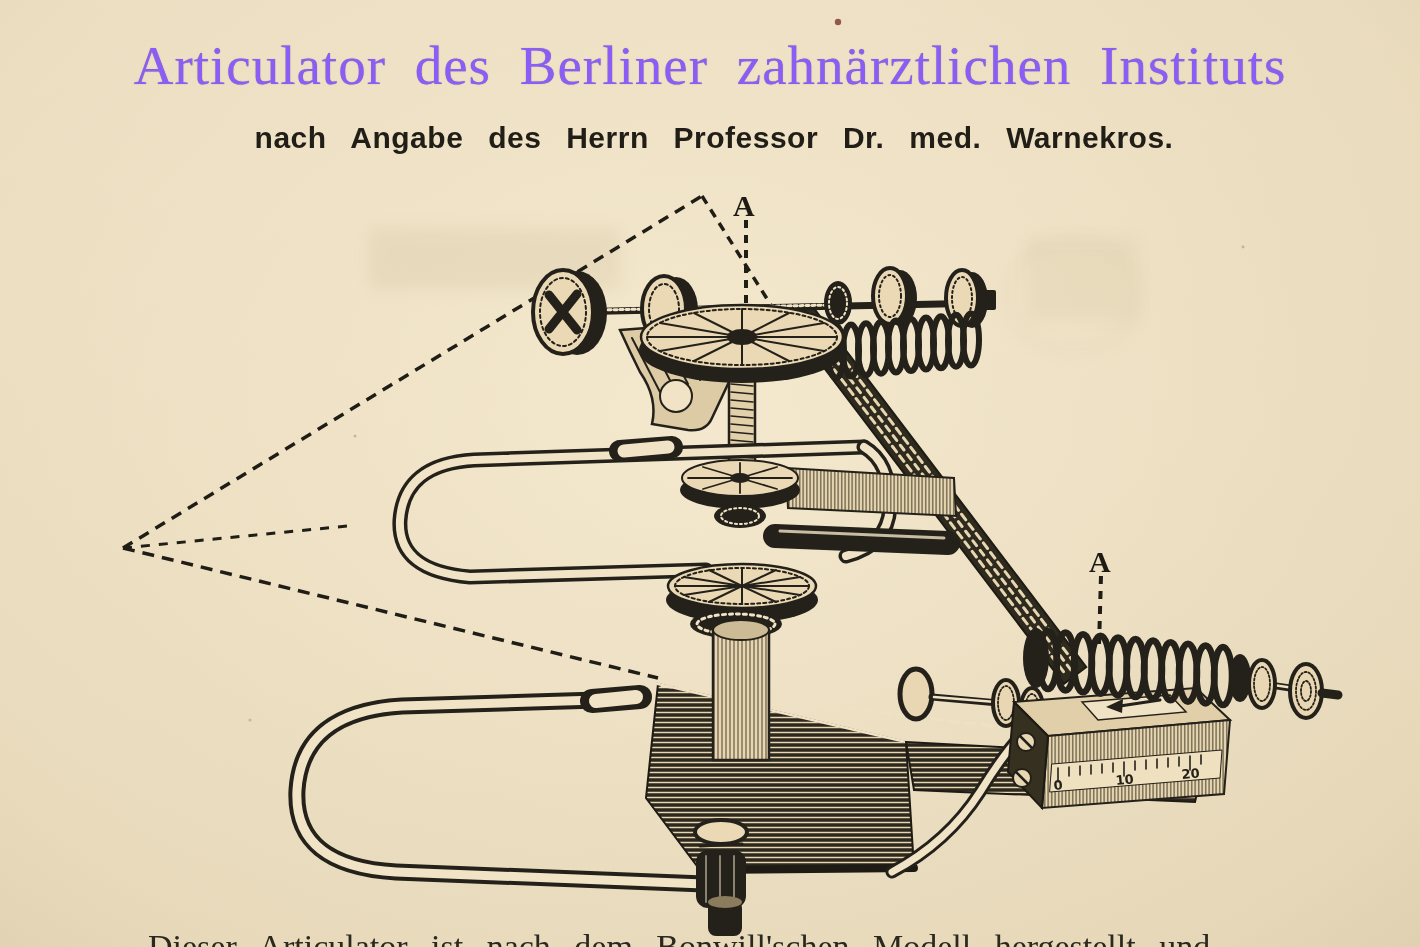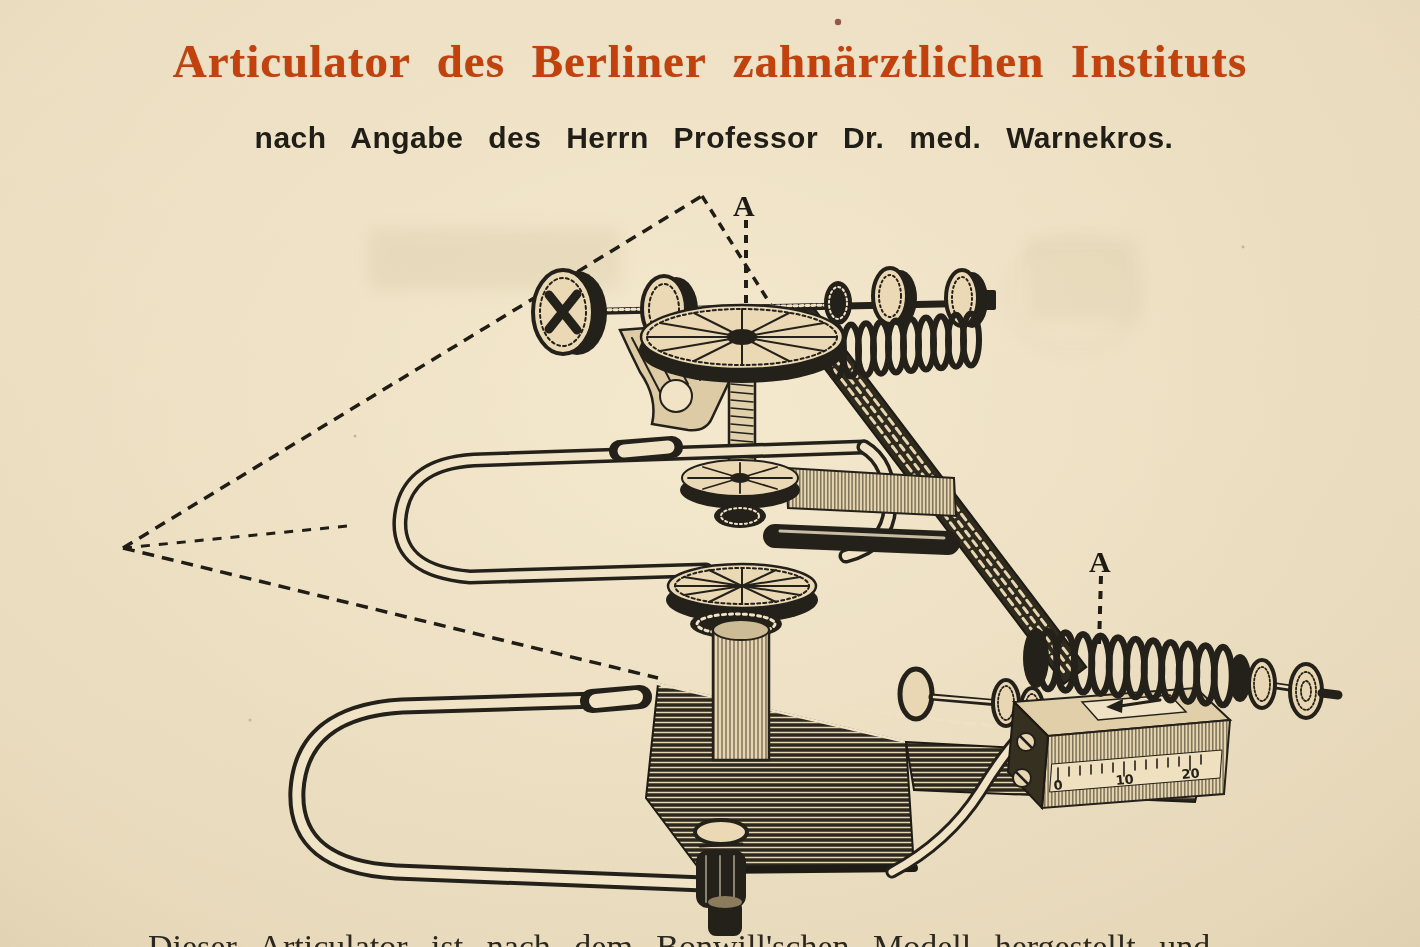--- a/index.html
+++ b/index.html
@@ -5,22 +5,22 @@
   html,body{margin:0;padding:0;}
   body{
     width:1420px;height:947px;overflow:hidden;position:relative;
     background:linear-gradient(160deg,#f3e6ca 0%,#f0e2c4 45%,#ecdebf 100%);
     font-family:"Liberation Serif",serif;color:#24211a;
   }
   .vignette{position:absolute;inset:0;pointer-events:none;
     background:radial-gradient(ellipse at 50% 45%, rgba(255,250,235,0.25) 0%, rgba(120,100,60,0.06) 85%, rgba(110,90,55,0.10) 100%);}
   h1.title{
     position:absolute;top:34px;left:0;width:1420px;margin:0;text-align:center;
-    font-family:"Liberation Serif","DejaVu Serif",serif;font-weight:700;
-    font-size:47px;letter-spacing:1px;word-spacing:14px;color:#c2410c;
+    font-family:"Liberation Serif","DejaVu Serif",serif;font-weight:400;
+    font-size:55px;letter-spacing:1px;word-spacing:14px;color:#8b5cf6;
     text-shadow:0 0 1px rgba(40,35,20,.4);
   }
   h2.subtitle{
     position:absolute;top:117px;left:0;width:1420px;margin:4px;text-align:center;
     font-family:"Liberation Sans","DejaVu Sans",sans-serif;font-weight:700;
     font-size:30px;letter-spacing:.5px;word-spacing:16px;color:#211e17;
   }
   .figure-wrap{position:absolute;inset:0;}
   svg{position:absolute;left:0;top:0;}
   .caption{

